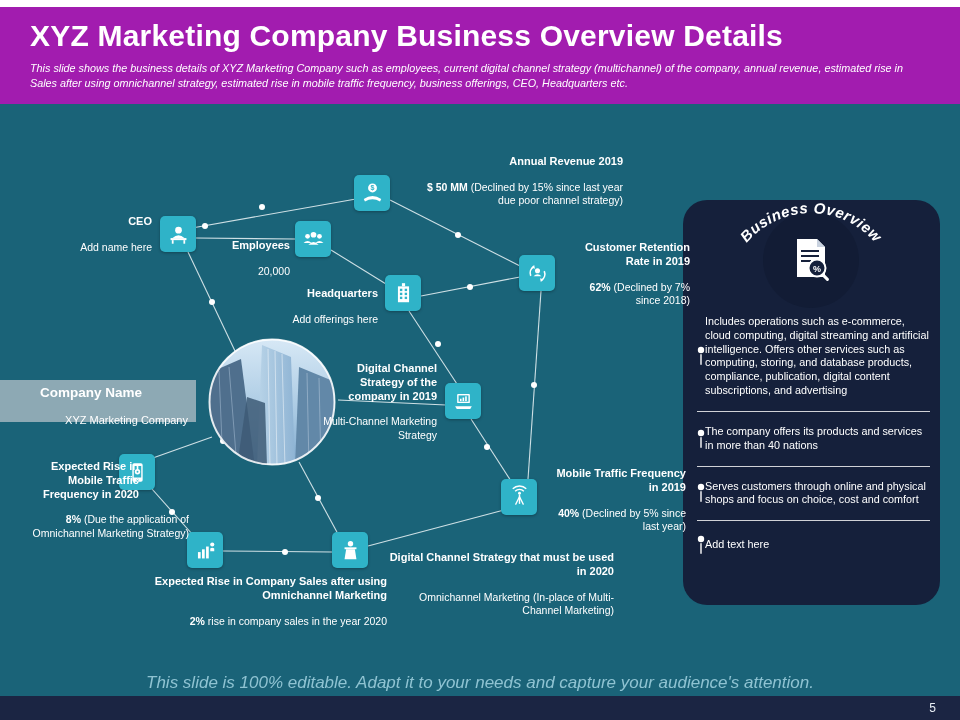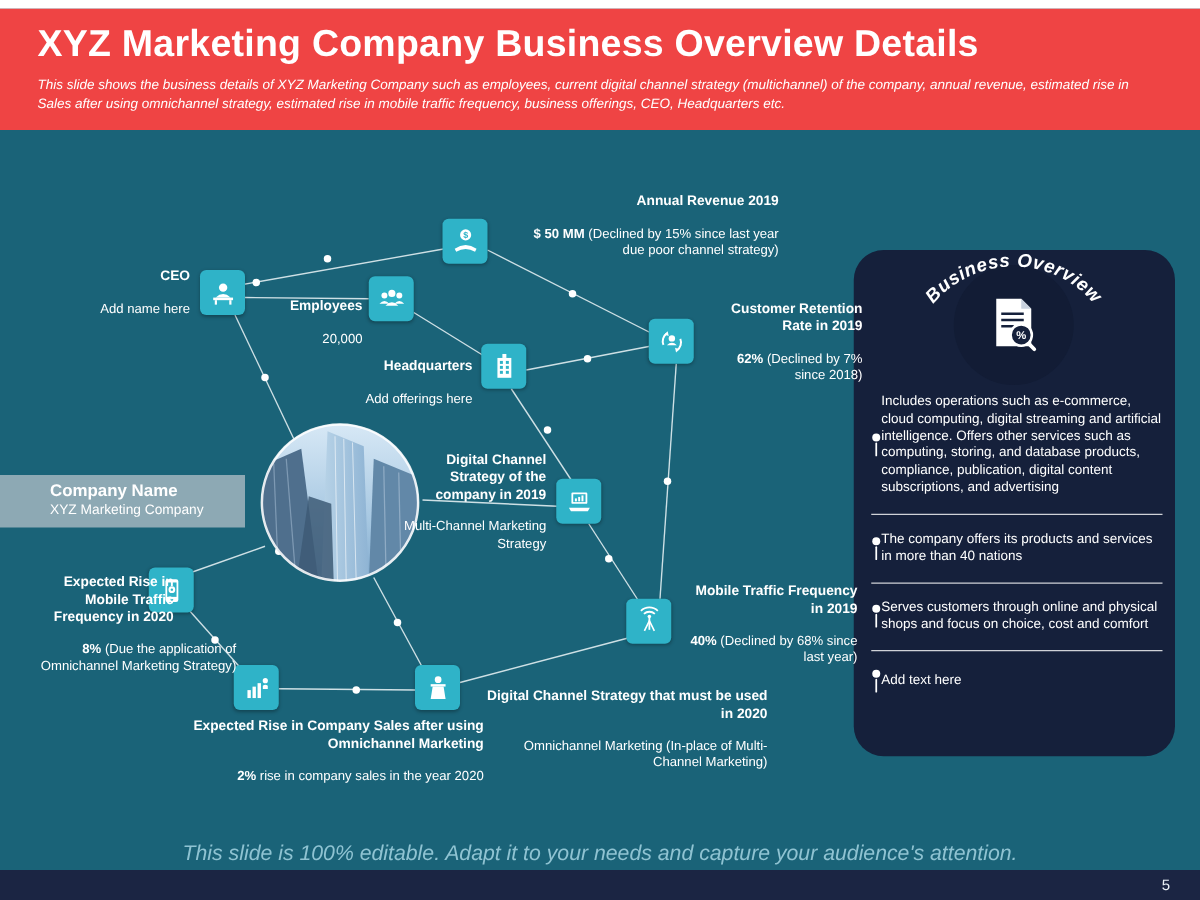--- a/index.html
+++ b/index.html
@@ -2,41 +2,41 @@
 <html><head>
 <meta charset="utf-8">
 <style>
   * { margin:0; padding:0; box-sizing:border-box; }
   html,body { width:960px; height:720px; }
   body { font-family:"Liberation Sans", sans-serif; background:#1a6378; }
   .slide { position:relative; width:960px; height:720px; background:#1a6378; overflow:hidden; }
 
   .top-strip { position:absolute; top:0; left:0; right:0; height:7px; background:#ffffff; }
 
-  .header { position:absolute; top:7px; left:0; right:0; height:97px; background:#ef4444; color:#fff; padding:12px 30px 0 30px; }
+  .header { position:absolute; top:7px; left:0; right:0; height:97px; background:#a21caf; color:#fff; padding:12px 30px 0 30px; }
   .title { font-size:30px; font-weight:bold; letter-spacing:.2px; }
   .subtitle { margin-top:8px; font-size:10.8px; font-style:italic; line-height:1.38; max-width:905px; }
 
   .lines-svg { position:absolute; left:0; top:0; width:960px; height:720px; z-index:1; pointer-events:none; }
 
   .node-icon { position:absolute; z-index:3; width:36px; height:36px; background:#2fb3c8; border-radius:5px;
                display:flex; align-items:center; justify-content:center; box-shadow:0 1px 3px rgba(0,0,0,.3); }
   .node-label { position:absolute; z-index:3; color:#fff;text-align:right; }
   .node-title { font-weight:bold; font-size:11px; line-height:1.25; }
   .node-value { font-size:10.5px; line-height:1.28; margin-top:12px; }
   .node-value.bold { font-weight:normal; }
   .ta-r { text-align:right; }
   .w-limit { max-width:125px; }
 
   .photo-circle { position:absolute; left:207px; top:337px; width:130px; height:130px; z-index:2; }
 
   .company-band { position:absolute; left:0; top:380px; width:196px; height:42px; z-index:4;
                   background:rgba(170,186,195,.8); color:#fff; padding:5px 8px 0 40px; }
   .company-label { font-size:13.5px; font-weight:bold; }
-  .company-name { font-size:11px; margin-top:2px; }
+  .company-name { font-size:11px; margin-top:14px;text-align:right; }
 
   .panel { position:absolute; left:683px; top:200px; width:257px; height:405px; background:#15203b; border-radius:24px; z-index:2; }
   .panel-circle { position:absolute; left:80px; top:12px; width:96px; height:96px; border-radius:50%;
                   background:#121c35; display:flex; align-items:center; justify-content:center; }
   .arc-svg { position:absolute; left:48px; top:-28px; width:160px; height:110px; overflow:visible; }
   .arc-text { fill:#ffffff; font-size:15px; font-weight:bold; font-style:italic; letter-spacing:.5px; }
   .panel-body { position:absolute; left:14px; right:10px; top:102px; }
   .panel-item { display:flex; align-items:center; gap:0; padding:13px 0; border-bottom:1px solid rgba(255,255,255,.8); }
   .panel-item:last-child { border-bottom:none; }
   .panel-text { color:#fff; font-size:10.8px; line-height:1.28; }
@@ -185,21 +185,21 @@
     <svg width="27" height="27" viewBox="0 0 34 34">
       <rect x="16.1" y="13" width="1.8" height="12" fill="#fff"></rect>
       <path d="M12 26 L17 16 L22 26" fill="none" stroke="#fff" stroke-width="1.6"></path>
       <circle cx="17" cy="11.5" r="1.8" fill="#fff"></circle>
       <path d="M11.5 9 A8 8 0 0 1 22.5 9" stroke="#fff" stroke-width="1.8" fill="none"></path>
       <path d="M8.5 6 A12 12 0 0 1 25.5 6" stroke="#fff" stroke-width="1.8" fill="none"></path>
     </svg>
   </div>
   <div class="node-label" style="left:551px;top:467px;width:135px">
     <div class="node-title">Mobile Traffic Frequency in 2019</div>
-    <div class="node-value"><b>40%</b> <span>(Declined by 68% since last year)</span></div>
+    <div class="node-value"><b>40%</b> <span>(Declined by 5% since last year)</span></div>
   </div>
 
   <div class="node-icon" style="left:332px;top:532px">
     <svg width="27" height="27" viewBox="0 0 34 34">
       <circle cx="17" cy="8.5" r="3.4" fill="#fff"></circle>
       <rect x="9.5" y="13" width="15" height="2.4" fill="#fff"></rect>
       <path d="M11.5 15.4 H22.5 L24.5 28 H9.5 Z" fill="#fff"></path>
     </svg>
   </div>
   <div class="node-label" style="left:389px;top:551px;width:225px">

